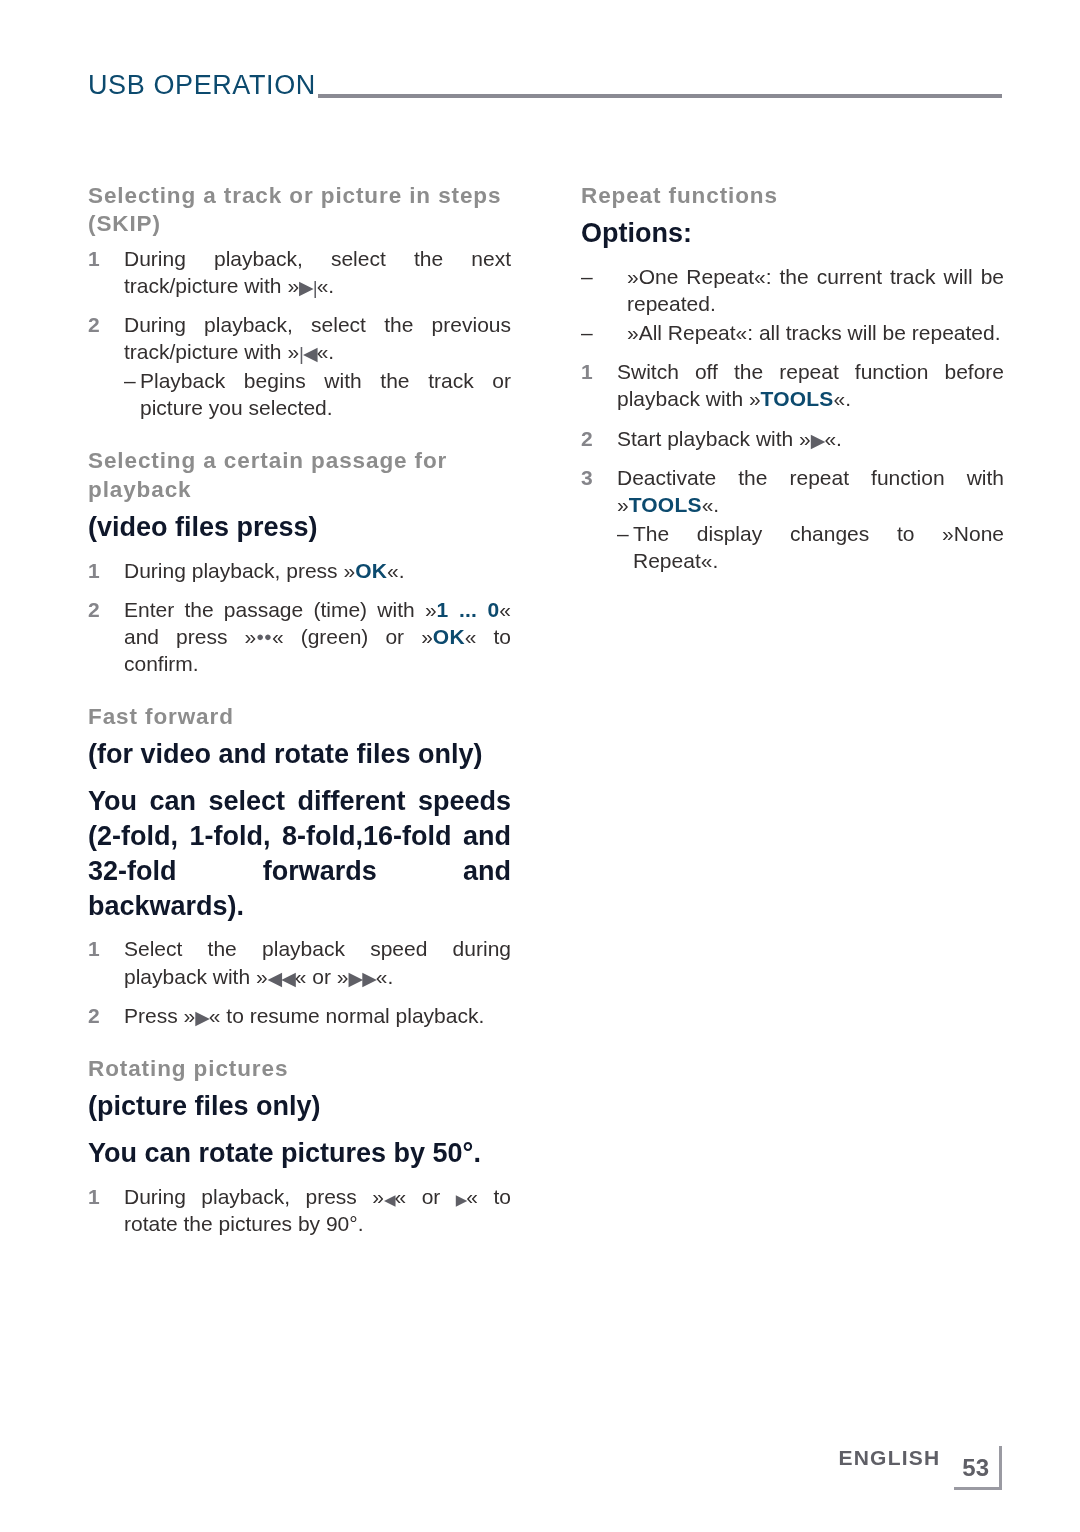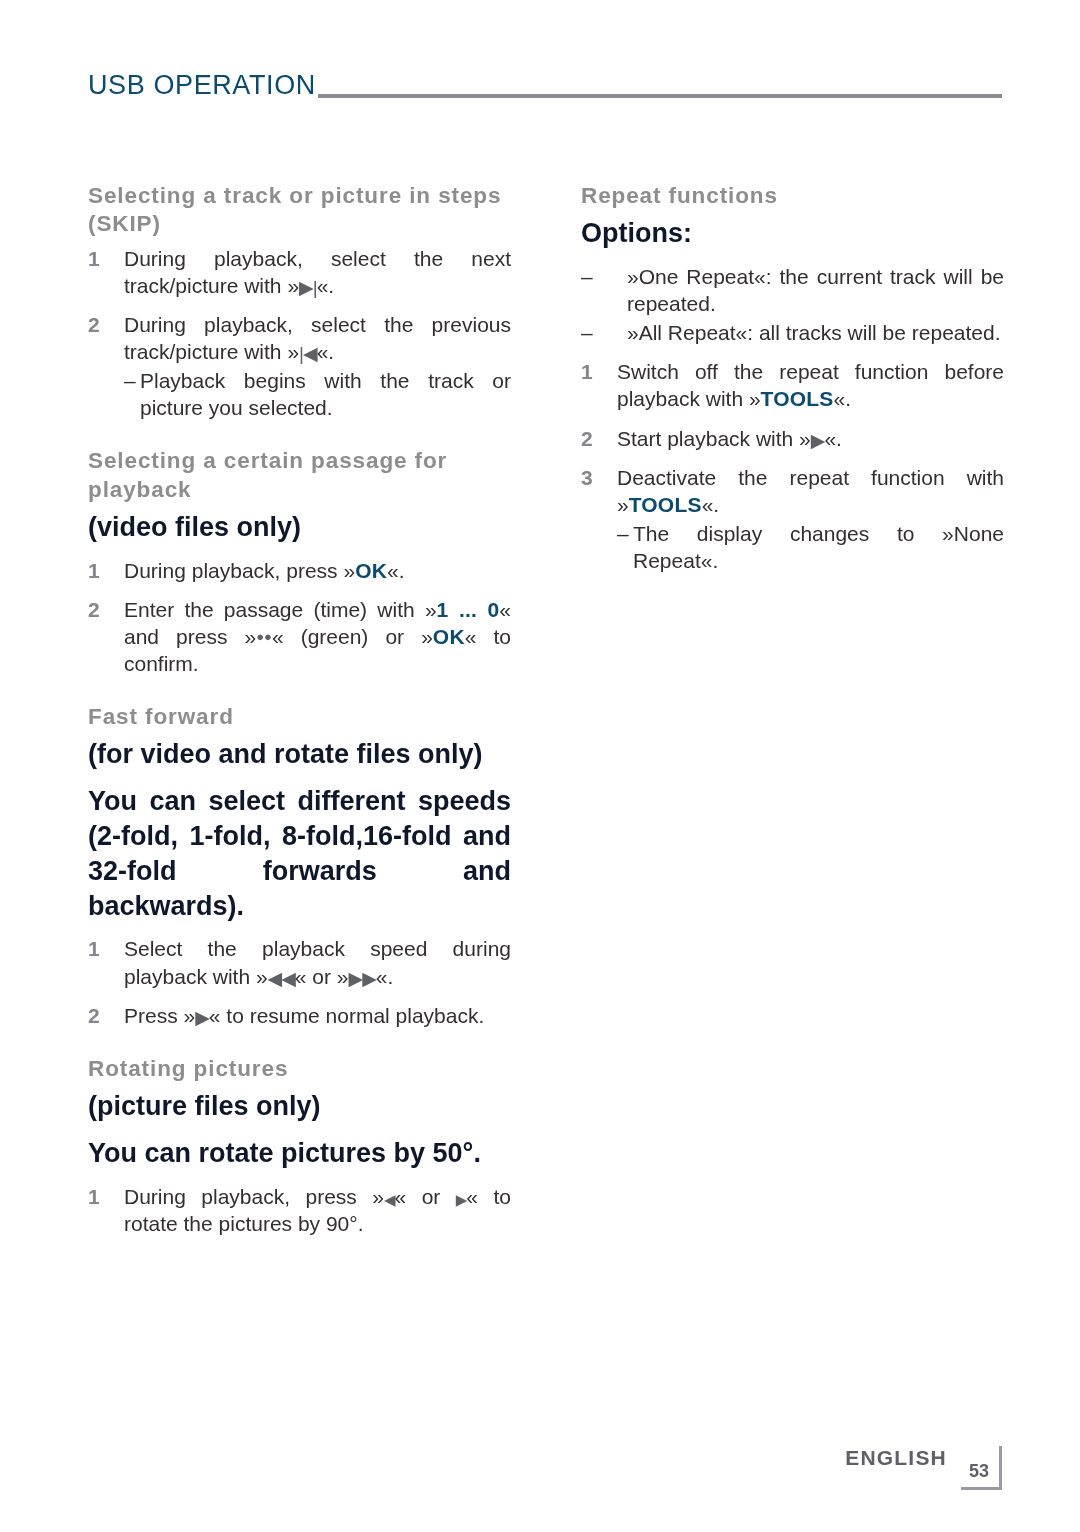--- a/index.html
+++ b/index.html
@@ -154,21 +154,21 @@
   .footer-pagebox {
     position: relative;
     padding: 0 10px 7px 8px;
     border-bottom: 3px solid #9a9aa2;
     border-right: 3px solid #9a9aa2;
     height: 34px;
     display: flex;
     align-items: flex-end;
   }
   .footer-pagenum {
-    font-size: 18px;
+    font-size: 24px;
     font-weight: bold;
     color: #5f5f66;
     line-height: 1;
   }
 </style>
 </head>
 <body>
 
 <div class="page">
 
@@ -189,21 +189,21 @@
             <span class="num">2</span>
             <span class="txt"><span>During playback, select the previous track/picture with »</span><span class="glyph">|◀</span><span>«.</span></span>
             <div class="dash">
               <span class="mark">–</span>
               <span class="txt">Playback begins with the track or picture you selected.</span>
             </div>
           </div>
         </div>
         <div class="block">
           <h2 class="section">Selecting a certain passage for playback</h2>
-          <p class="para">(video files only)</p>
+          <p class="para">(video files press)</p>
           <div class="step">
             <span class="num">1</span>
             <span class="txt"><span>During playback, press »</span><span class="key">OK</span><span>«.</span></span>
           </div>
           <div class="step">
             <span class="num">2</span>
             <span class="txt"><span>Enter the passage (time) with »</span><span class="key">1 ... 0</span><span>« and press »</span><span class="glyph dots">●●</span><span>« (green) or »</span><span class="key">OK</span><span>« to confirm.</span></span>
           </div>
         </div>
         <div class="block">

